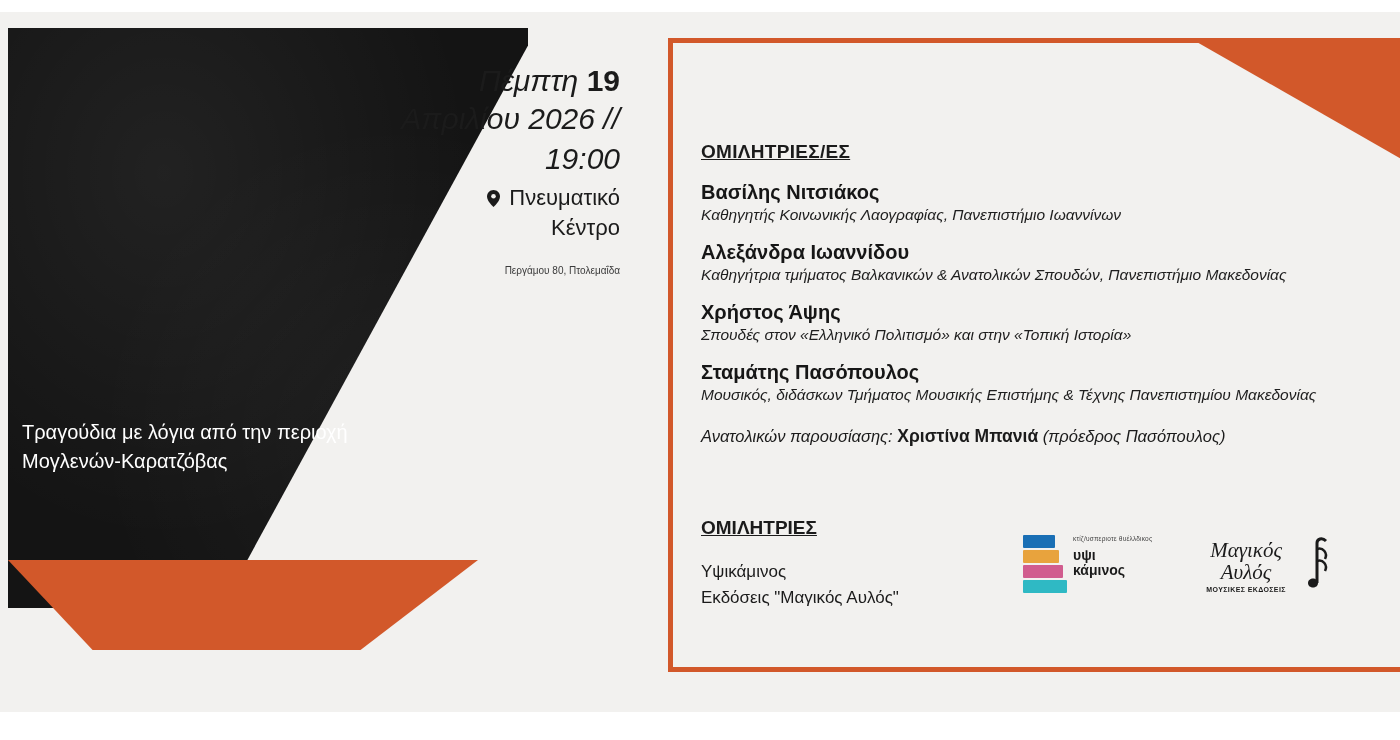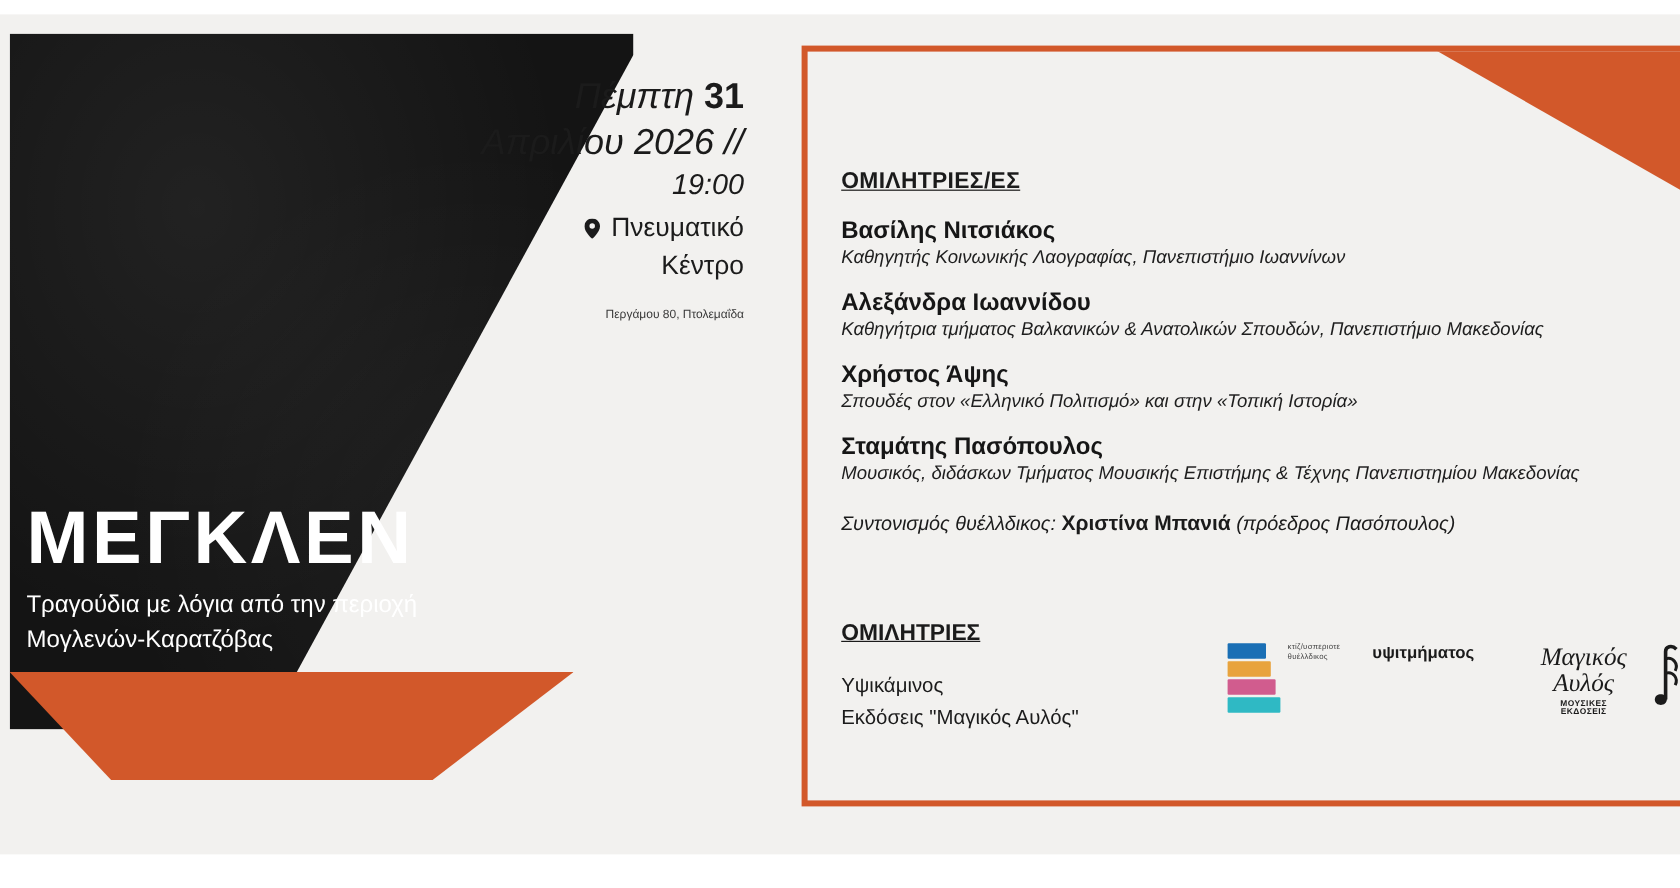--- a/index.html
+++ b/index.html
@@ -98,21 +98,21 @@
   .date-line1 .bold {
     font-weight: bold;
     font-style: normal;
   }
   .date-line2 {
     font-size: 30px;
     font-style: italic;
     line-height: 1.28;
   }
   .date-time {
-    font-size: 24px;
+    font-size: 30px;
     font-style: italic;
     line-height: 1.3;
     margin-bottom: 6px;
   }
   .venue {
     font-size: 22px;
     line-height: 1.3;
     font-style: normal;
   }
   .pin-icon {
@@ -229,22 +229,22 @@
     display: block;
     height: 13px;
     border-radius: 1px;
   }
   .b1 { width: 32px; background: #1a6fb5; }
   .b2 { width: 36px; background: #e8a33d; }
   .b3 { width: 40px; background: #d15c8e; }
   .b4 { width: 44px; background: #2fb9c4; }
   .logo-ypsi-text {
     display: flex;
-    flex-direction: row;
-    justify-content: center;
+    flex-direction: column;
+    justify-content: flex-start;
     height: 62px;
   }
   .logo-tag {
     font-size: 6.5px;
     color: #444;
     letter-spacing: 0.2px;
     line-height: 1.25;
     margin-bottom: 5px;
   }
   .logo-ypsi-word {
@@ -287,28 +287,27 @@
 
 <div class="poster">
 
   <div class="band-top"></div>
   <div class="band-bottom"></div>
 
   <div class="black-shape"></div>
   <div class="orange-shape"></div>
 
   <div class="left-title-wrap">
-    <div class="left-title">ΜΕΓΚΛΕΝ</div>
     <div class="left-sub">Τραγούδια με λόγια από την περιοχή Μογλενών-Καρατζόβας</div>
   </div>
 
   <div class="date-col">
     <div class="date-line1">
       <span>Πέμπτη</span>
-      <span class="bold">31</span>
+      <span class="bold">19</span>
     </div>
     <div class="date-line2">Απριλίου 2026 //</div>
     <div class="date-time">19:00</div>
     <div class="venue">
       <span class="pin-icon">
         <svg width="13" height="17" viewBox="0 0 13 17" aria-hidden="true">
           <path d="M6.5 0C2.9 0 0 2.9 0 6.5 0 11.4 6.5 17 6.5 17S13 11.4 13 6.5C13 2.9 10.1 0 6.5 0z" fill="#1b1b1b"></path>
           <circle cx="6.5" cy="6.3" r="2.3" fill="#f2f1ef"></circle>
         </svg>
       </span>
@@ -338,21 +337,21 @@
         <div class="speaker-name">Χρήστος Άψης</div>
         <div class="speaker-role">Σπουδές στον «Ελληνικό Πολιτισμό» και στην «Τοπική Ιστορία»</div>
       </div>
 
       <div class="speaker">
         <div class="speaker-name">Σταμάτης Πασόπουλος</div>
         <div class="speaker-role">Μουσικός, διδάσκων Τμήματος Μουσικής Επιστήμης &amp; Τέχνης Πανεπιστημίου Μακεδονίας</div>
       </div>
 
       <div class="moderation">
-        <span>Συντονισμός θυέλλδικος: </span><span class="bold">Χριστίνα Μπανιά</span><span> (πρόεδρος Πασόπουλος)</span>
+        <span>Ανατολικών παρουσίασης: </span><span class="bold">Χριστίνα Μπανιά</span><span> (πρόεδρος Πασόπουλος)</span>
       </div>
 
       <div class="org-head">ΟΜΙΛΗΤΡΙΕΣ</div>
       <div class="org-list">
         <div>Υψικάμινος</div>
         <div>Εκδόσεις "Μαγικός Αυλός"</div>
       </div>
     </div>
 
     <div class="logos">
@@ -361,21 +360,21 @@
         <div class="logo-bars">
           <i class="b1"></i>
             <i class="b2"></i>
             <i class="b3"></i>
             <i class="b4"></i>
         </div>
         <div class="logo-ypsi-text">
           <div class="logo-tag">κτίζ/υσπεριοτε
 θυέλλδικος</div>
           <div class="logo-ypsi-word">υψι</div>
-          <div class="logo-ypsi-word">τμήματος</div>
+          <div class="logo-ypsi-word">κάμινος</div>
         </div>
       </div>
 
       <div class="logo-aulos">
         <div class="logo-aulos-text">
           <div class="logo-aulos-1">Μαγικός</div>
           <div class="logo-aulos-2">Αυλός</div>
           <div class="logo-aulos-3">ΜΟΥΣΙΚΕΣ ΕΚΔΟΣΕΙΣ</div>
         </div>
         <div>

